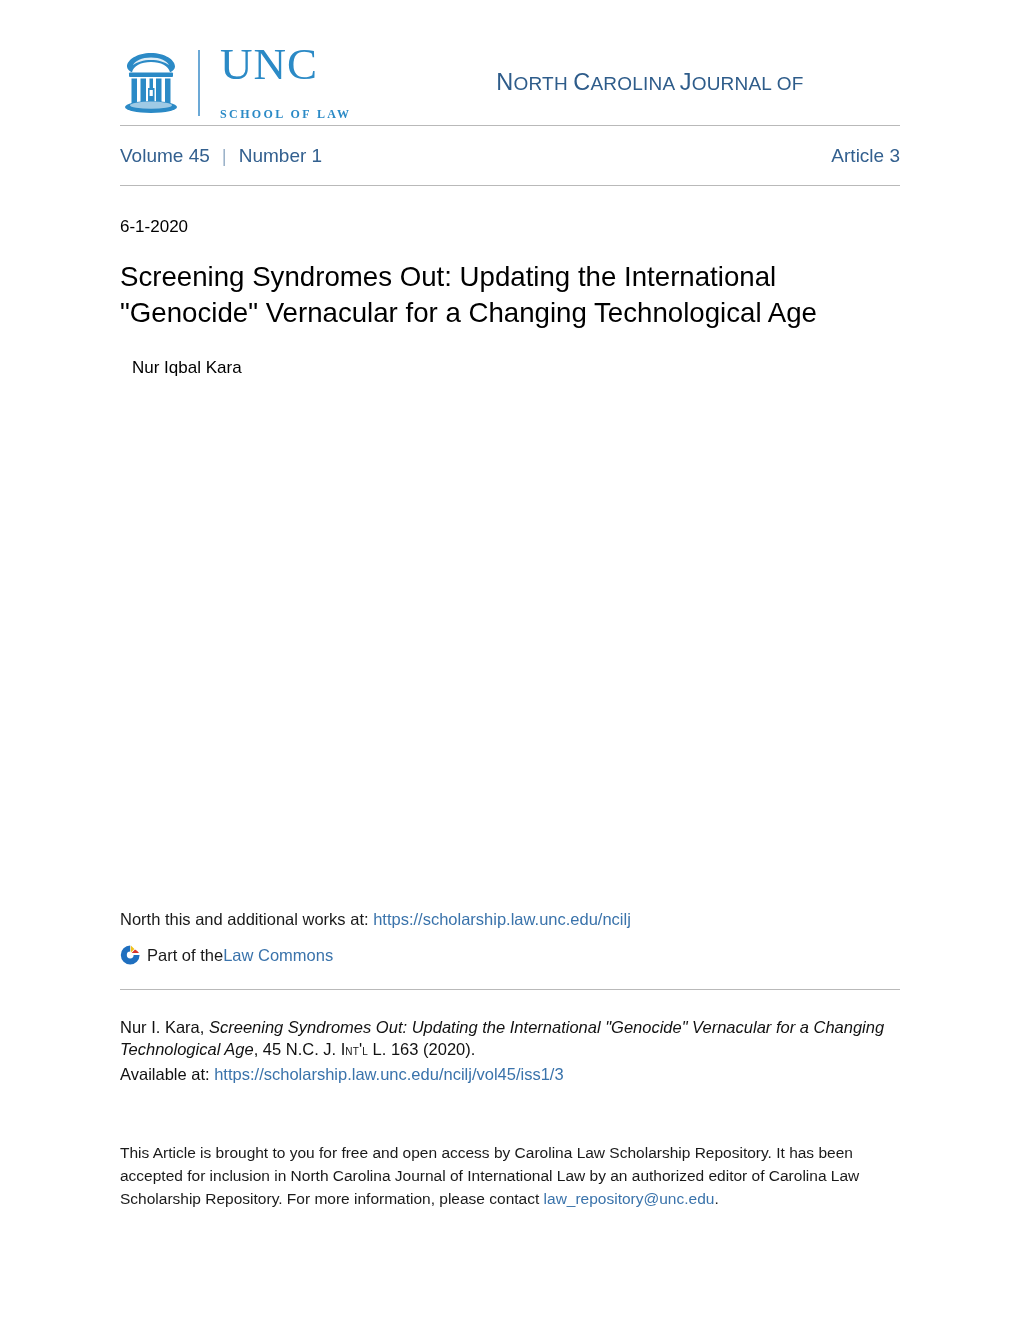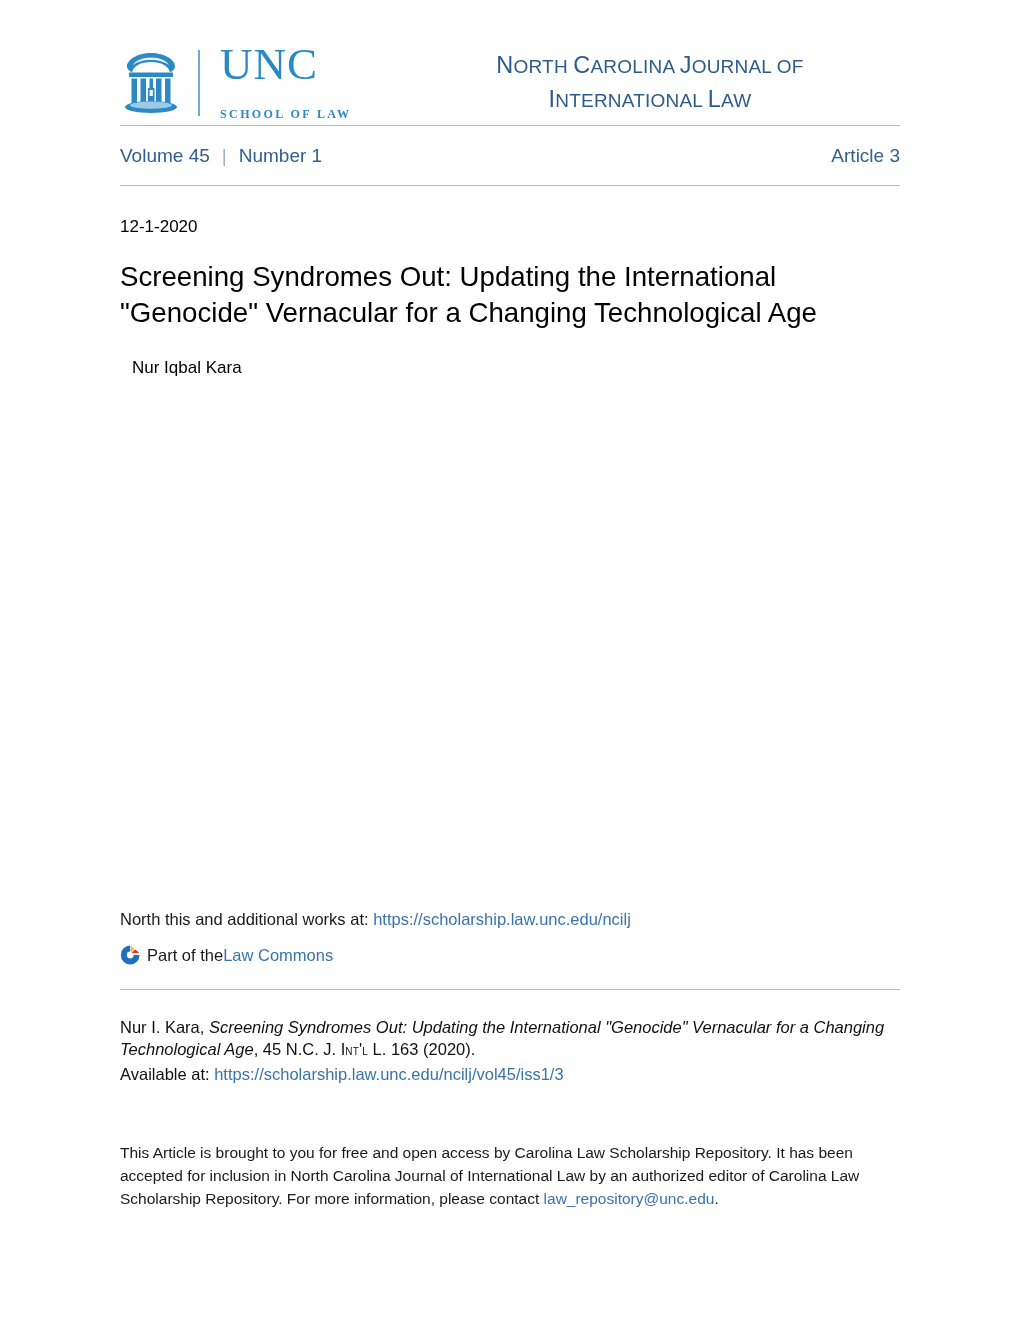--- a/index.html
+++ b/index.html
@@ -253,39 +253,38 @@
       </svg>
       <div class="logo-divider"></div>
       <div class="logo-word">
         <div class="logo-unc">UNC</div>
         <div class="logo-sub">SCHOOL OF LAW</div>
       </div>
     </div>
 
     <div class="journal-title">
       <span class="jline"><span class="sc">N</span><span>ORTH </span><span class="sc">C</span><span>AROLINA </span><span class="sc">J</span><span>OURNAL OF</span></span>
-      <span class="jline"><span class="sc">I</span><span>NTERNATIONAL </span><span class="sc">L</span><span>AW</span></span>
     </div>
 
   </div>
 
   <div class="rule rule-1"></div>
 
   <div class="volume-bar">
     <div class="volume-left">
       <span>Volume 45</span>
       <span class="vol-sep">|</span>
       <span>Number 1</span>
     </div>
     <div>Article 3</div>
   </div>
 
   <div class="rule rule-2"></div>
 
-  <div class="pub-date">12-1-2020</div>
+  <div class="pub-date">6-1-2020</div>
 
   <h1 class="article-title">Screening Syndromes Out: Updating the International "Genocide" Vernacular for a Changing Technological Age</h1>
 
   <div class="author">Nur Iqbal Kara</div>
 
   <div class="follow-block">
     <div class="follow-line">
       <span>North this and additional works at: </span><a class="link" href="#">https://scholarship.law.unc.edu/ncilj</a>
     </div>
     <div class="commons-line">

